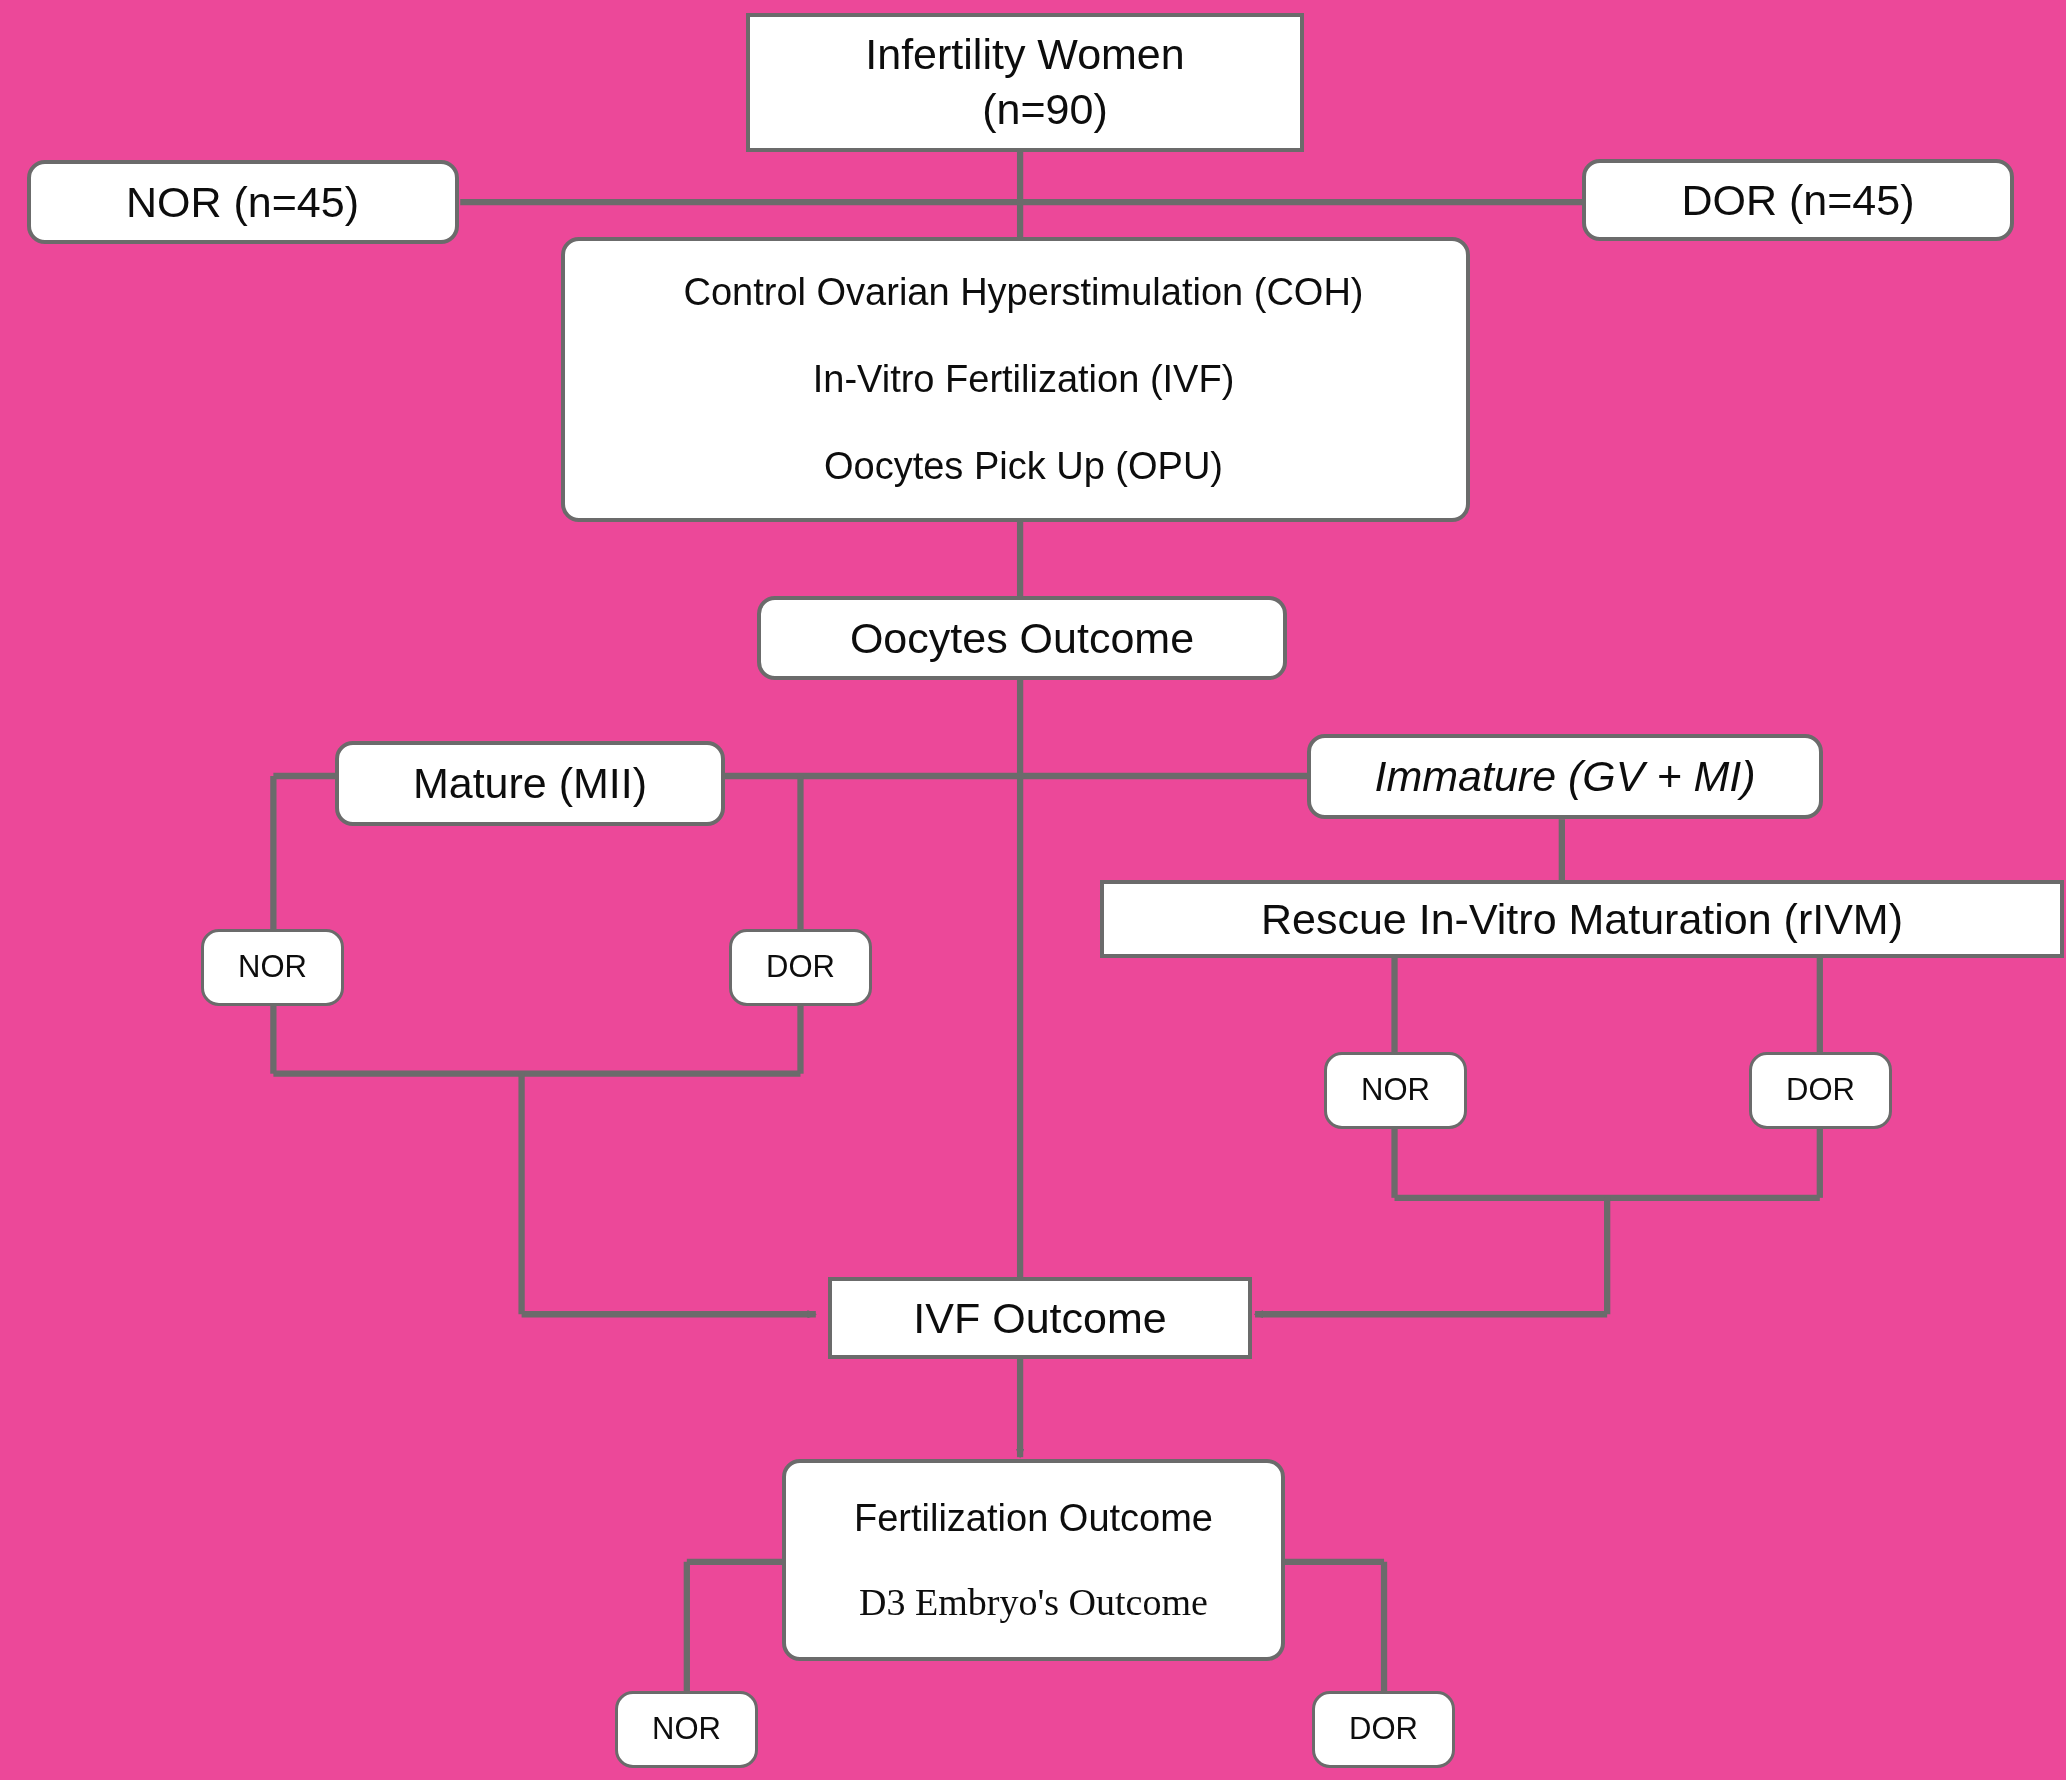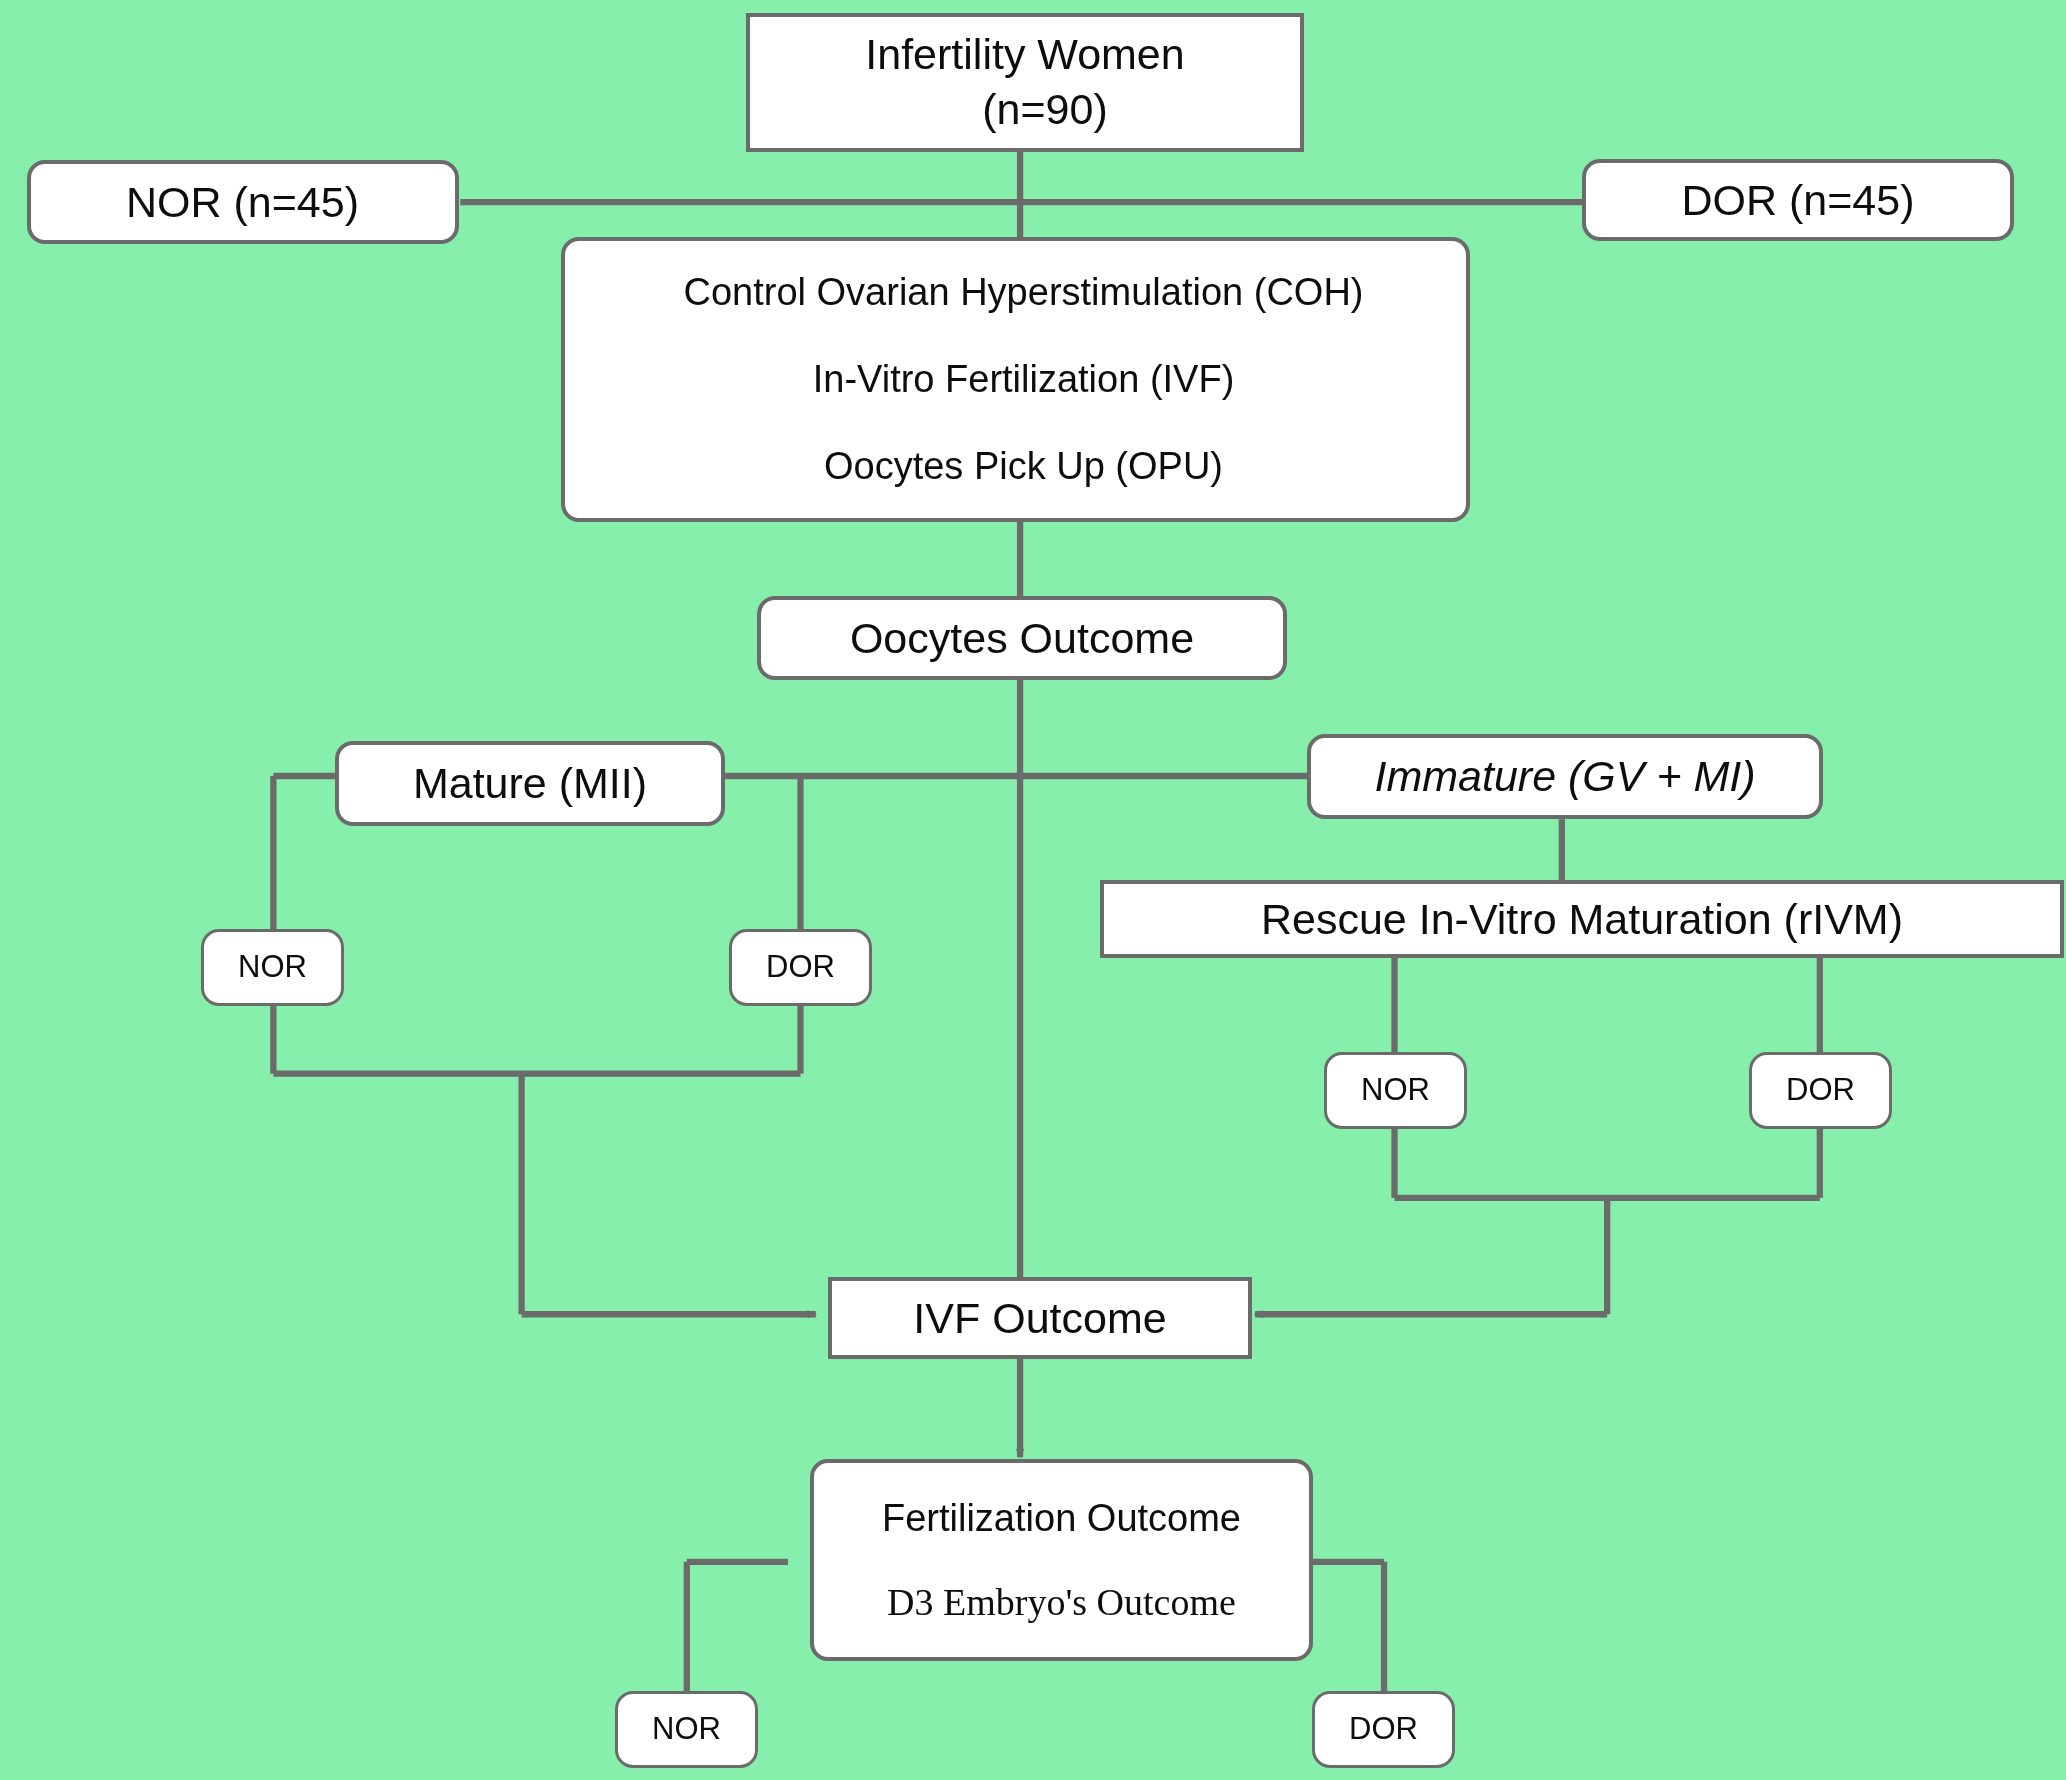--- a/index.html
+++ b/index.html
@@ -7,21 +7,21 @@
     padding: 0;
     background: #ffffff;
   }
   body {
     font-family: "Liberation Sans", sans-serif;
   }
   #canvas {
     position: relative;
     width: 2066px;
     height: 1780px;
-    background: #86efac;
+    background: #ec4899;
     overflow: hidden;
   }
   svg.wires {
     position: absolute;
     left: 0;
     top: 0;
     width: 2066px;
     height: 1780px;
     pointer-events: none;
   }
@@ -159,21 +159,21 @@
   </div>
 
   <div class="node rounded pill" style="left:1749px; top:1052px; width:143px; height:77px;">
     <span class="line">DOR</span>
   </div>
 
   <div class="node sharp t-xl" style="left:828px; top:1277px; width:424px; height:82px;">
     <span class="line">IVF Outcome</span>
   </div>
 
-  <div class="node rounded gap-lg t-md" style="left:782px; top:1459px; width:503px; height:202px;margin-left:28px;">
+  <div class="node rounded gap-lg t-md" style="left:782px; top:1459px; width:503px; height:202px;">
     <span class="line">Fertilization Outcome</span>
     <span class="line">D3 Embryo's Outcome</span>
   </div>
 
   <div class="node rounded pill" style="left:615px; top:1691px; width:143px; height:77px;">
     <span class="line">NOR</span>
   </div>
 
   <div class="node rounded pill" style="left:1312px; top:1691px; width:143px; height:77px;">
     <span class="line">DOR</span>

